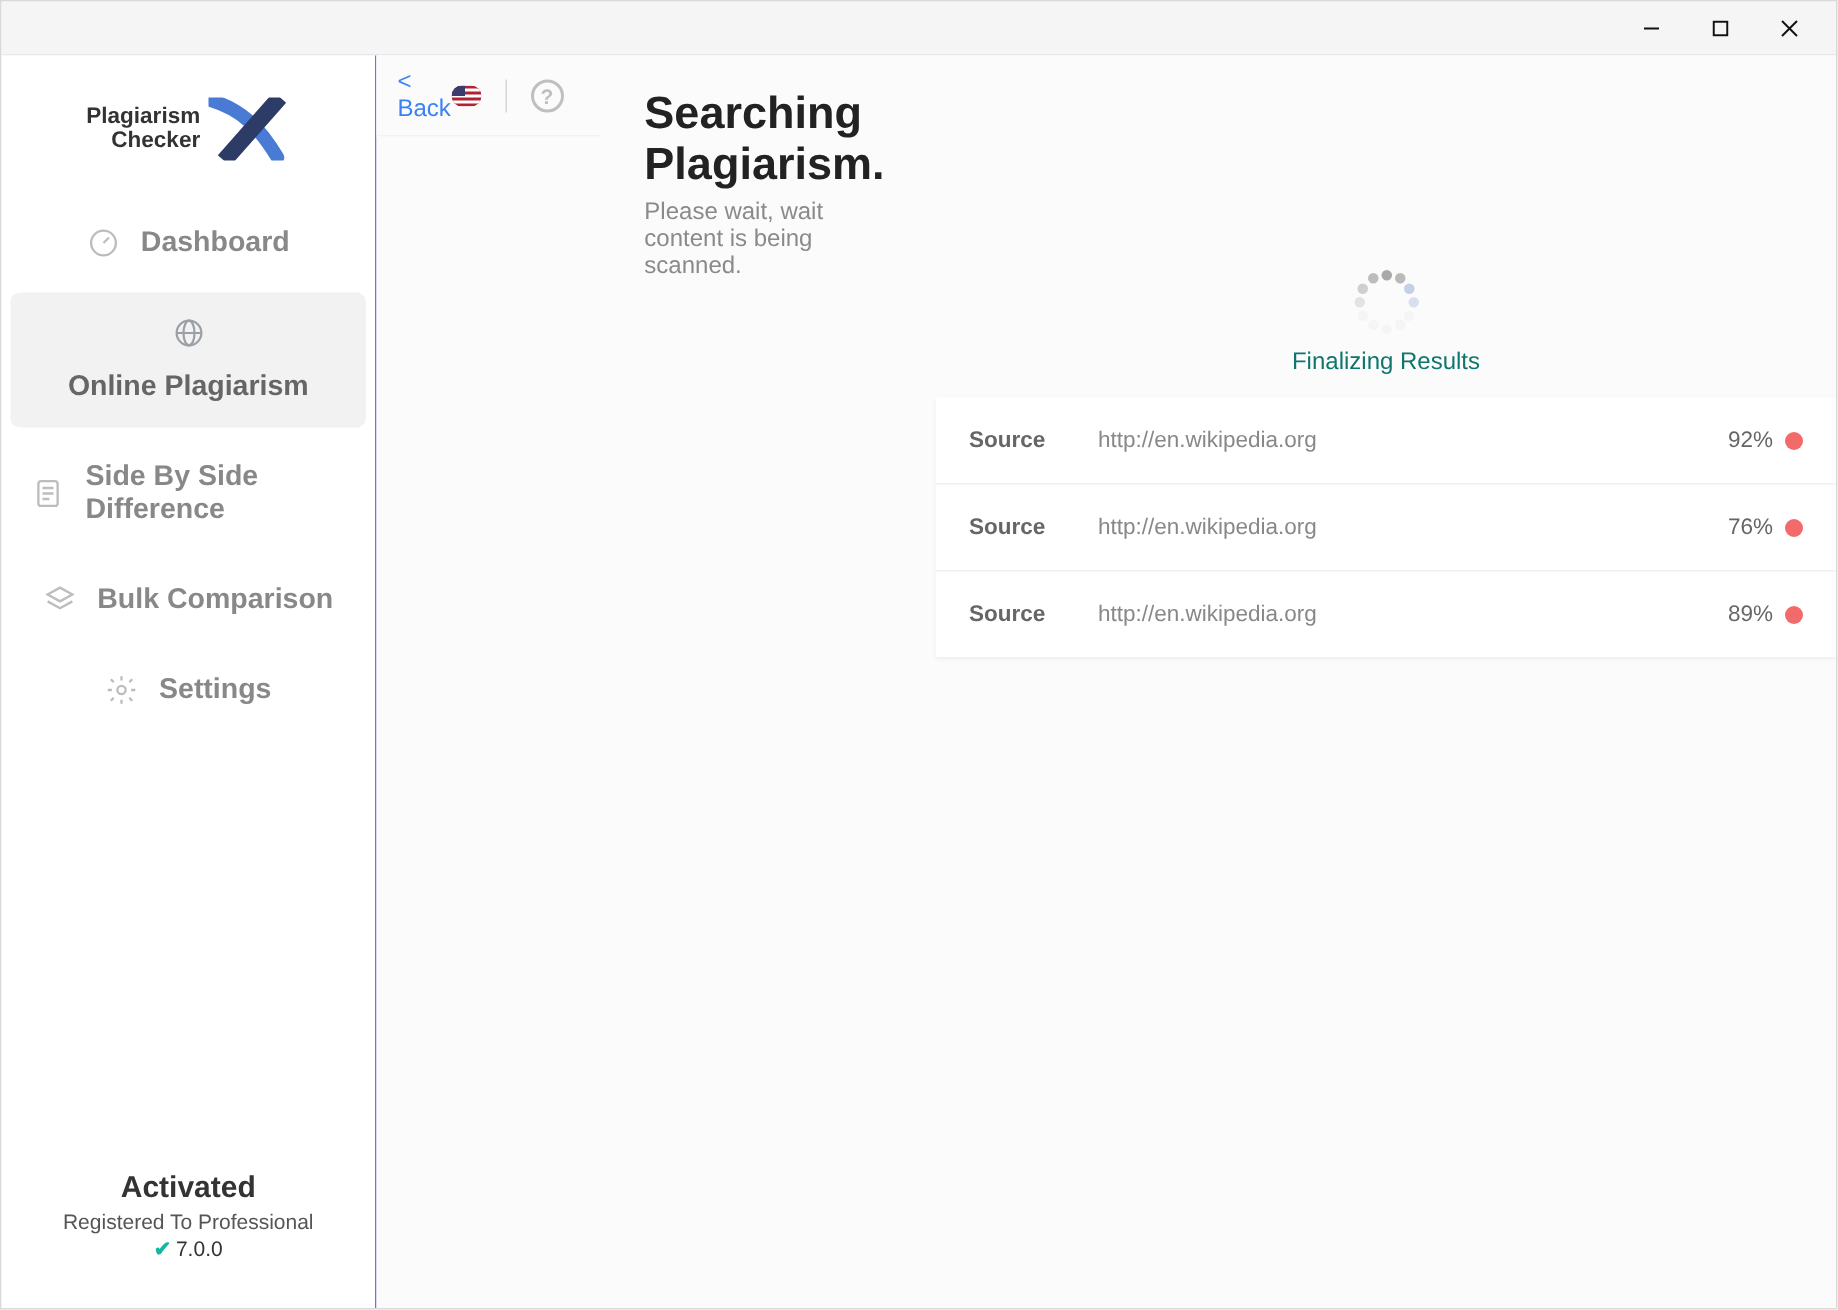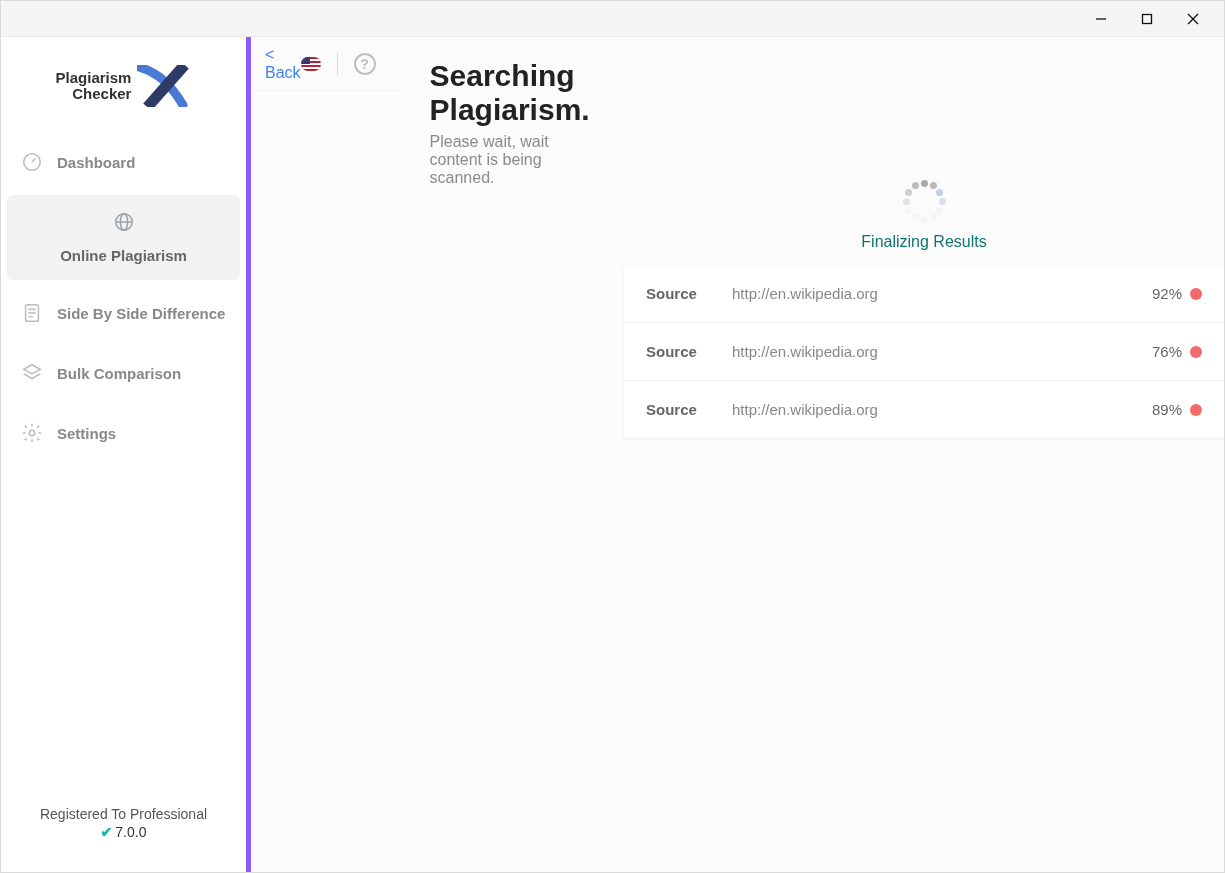--- a/index.html
+++ b/index.html
@@ -28,21 +28,21 @@
     justify-content: center;
     color: #111;
   }
   .content {
     display: flex;
     height: calc(100% - 36px);
   }
   .sidebar {
     width: 250px;
     background: #fff;
-    border-right: 5px solid #8b5cf6;
+    border-right: 1px solid #8b5cf6;
     display: flex;
     flex-direction: column;
     padding-top: 18px;
   }
   .logo {
     display: flex;
     align-items: center;
     justify-content: center;
     gap: 6px;
     padding: 10px 0 28px 0;
@@ -56,25 +56,26 @@
   }
   .nav {
     padding: 0 6px;
   }
   .nav-item {
     display: flex;
     align-items: center;
     gap: 14px;
     padding: 16px 14px;
     color: #888;
-    font-size: 15px;
+    font-size: 19px;
     font-weight: 600;
     border-radius: 6px;
     margin-bottom: 6px;
     cursor: pointer;
+    justify-content: center;
   }
   .nav-item.active {
     background: #f2f2f2;
     color: #666;
     flex-direction: column;
   }
   .nav-item .icon {
     width: 22px;
     height: 22px;
     flex: 0 0 22px;
@@ -288,20 +289,21 @@
           <svg width="22" height="22" viewBox="0 0 24 24" fill="none" stroke="#bdbdbd" stroke-width="1.7">
               <circle cx="12" cy="12" r="3"></circle>
               <path d="M12 2v3M12 19v3M4.2 4.2l2.1 2.1M17.7 17.7l2.1 2.1M2 12h3M19 12h3M4.2 19.8l2.1-2.1M17.7 6.3l2.1-2.1"></path>
             </svg>
         </span>
         <span>Settings</span>
       </div>
     </div>
 
     <div class="sidebar-footer">
+      <div class="sf-title">Activated</div>
       <div class="sf-sub">Registered To Professional</div>
       <div class="sf-ver">
         <span class="checkm">✔</span>
         <span>7.0.0</span>
       </div>
     </div>
   </div>
 
   <div class="main">
     <div class="topbar">

